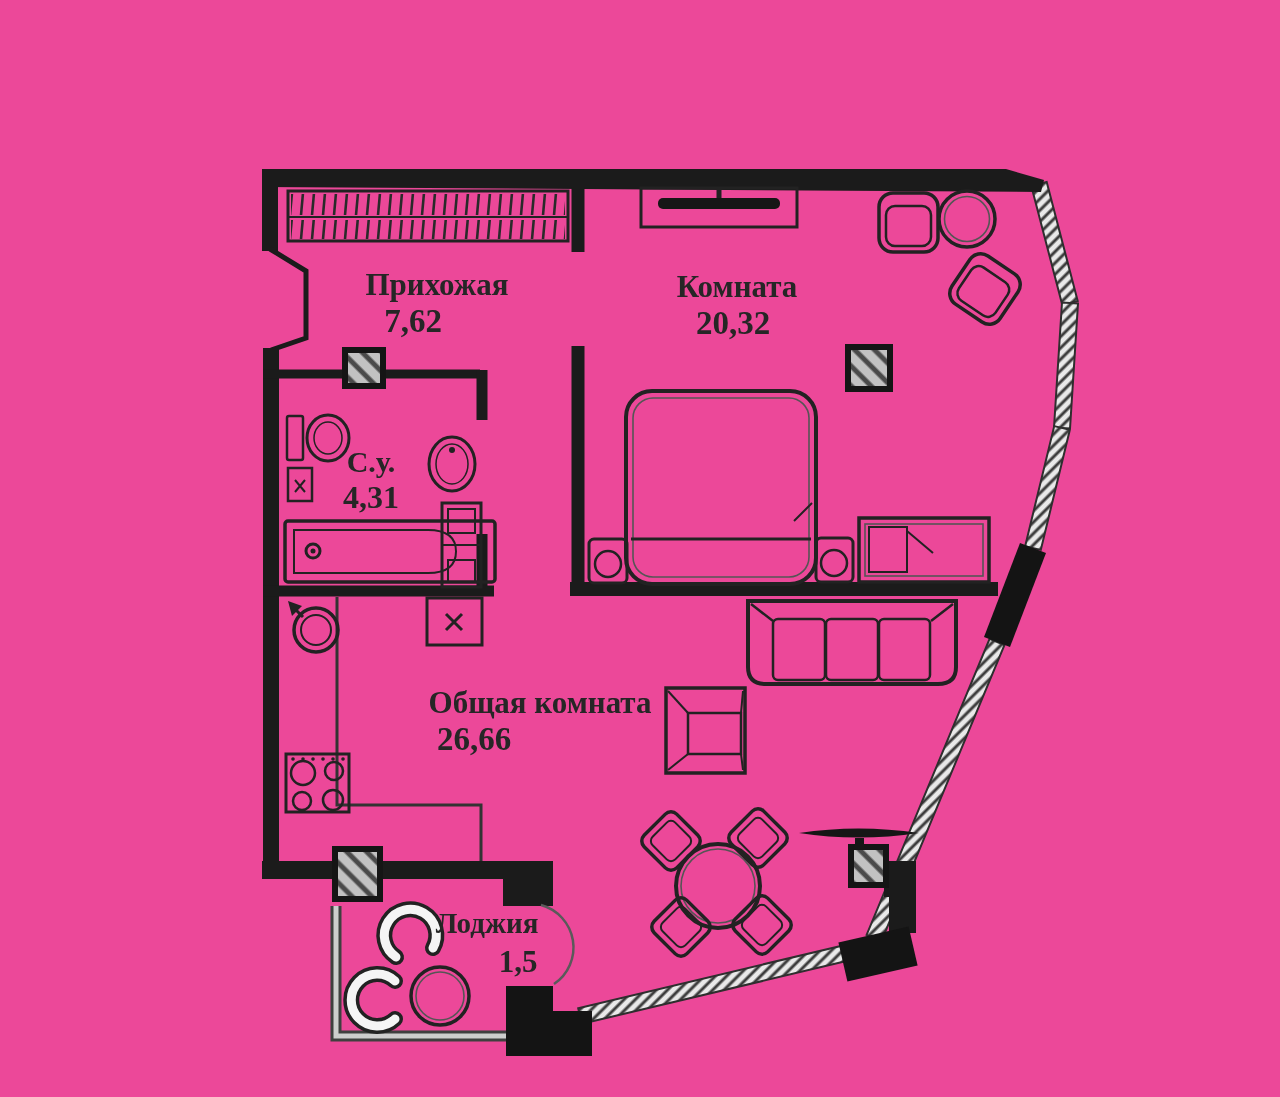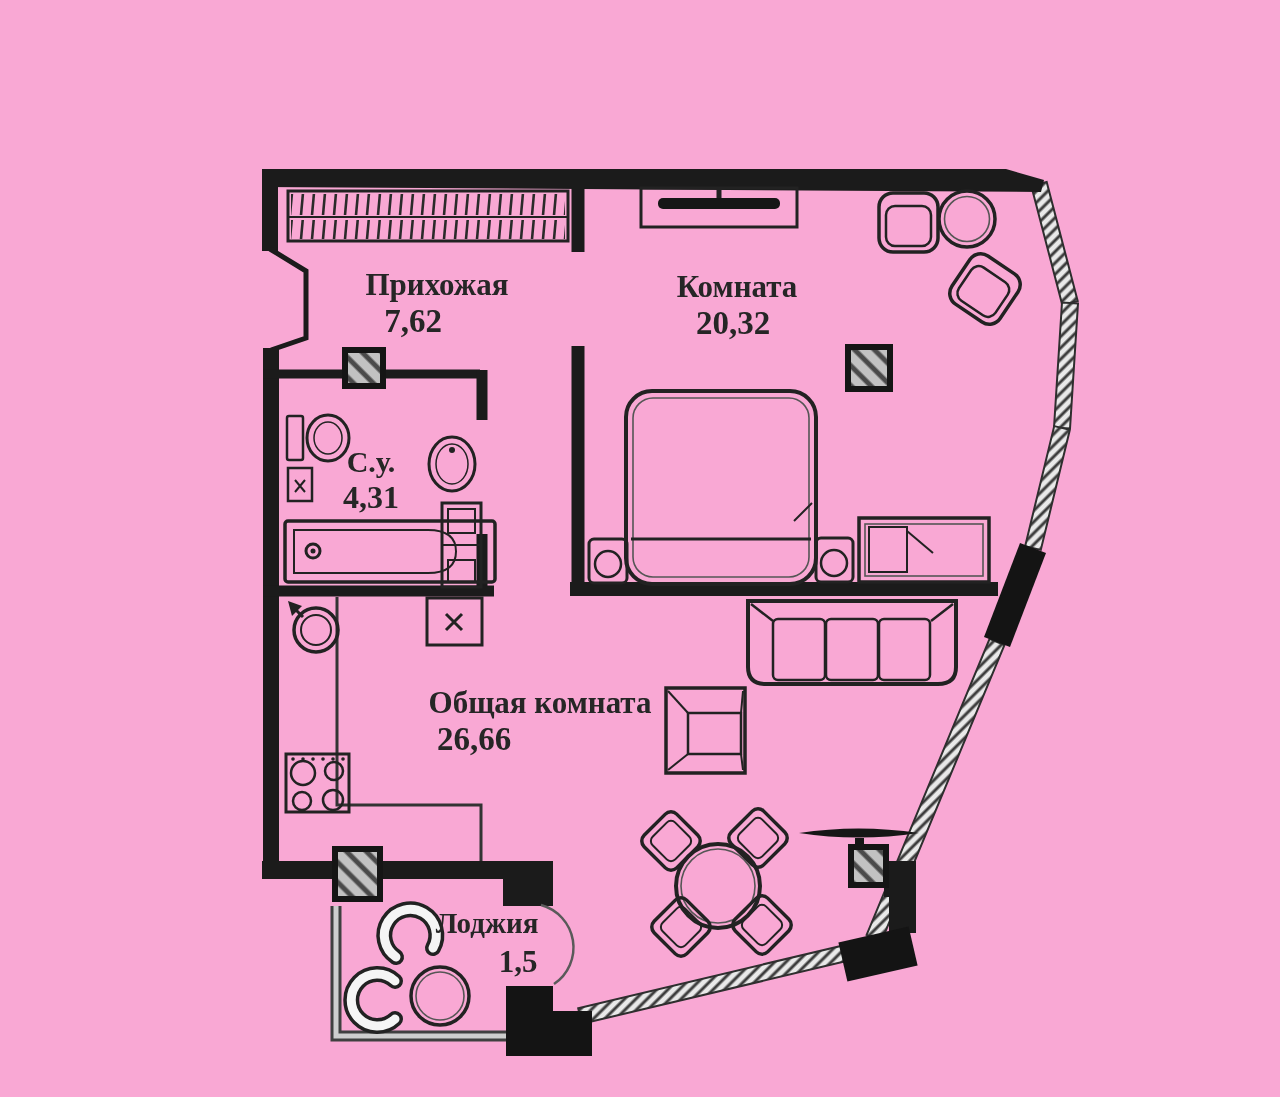--- a/index.html
+++ b/index.html
@@ -1,16 +1,16 @@
 <!DOCTYPE html>
 <html><head>
 <meta charset="utf-8">
 <style>
   html,body{margin:0;padding:0;background:#ffffff;}
-  .canvas{position:relative;width:1280px;height:1097px;background:#f9a8d4;overflow:hidden;
+  .canvas{position:relative;width:1280px;height:1097px;background:#ec4899;overflow:hidden;
           font-family:"Liberation Serif", serif;}
   svg{position:absolute;left:0;top:0;}
   .room-name{font-family:"Liberation Serif",serif;font-weight:600;fill:#262626;}
   .room-area{font-family:"Liberation Serif",serif;font-weight:600;fill:#262626;}
 </style>
 </head>
 <body>
 
 <div class="canvas">
 <svg width="1280" height="1097" viewBox="0 0 1280 1097">

